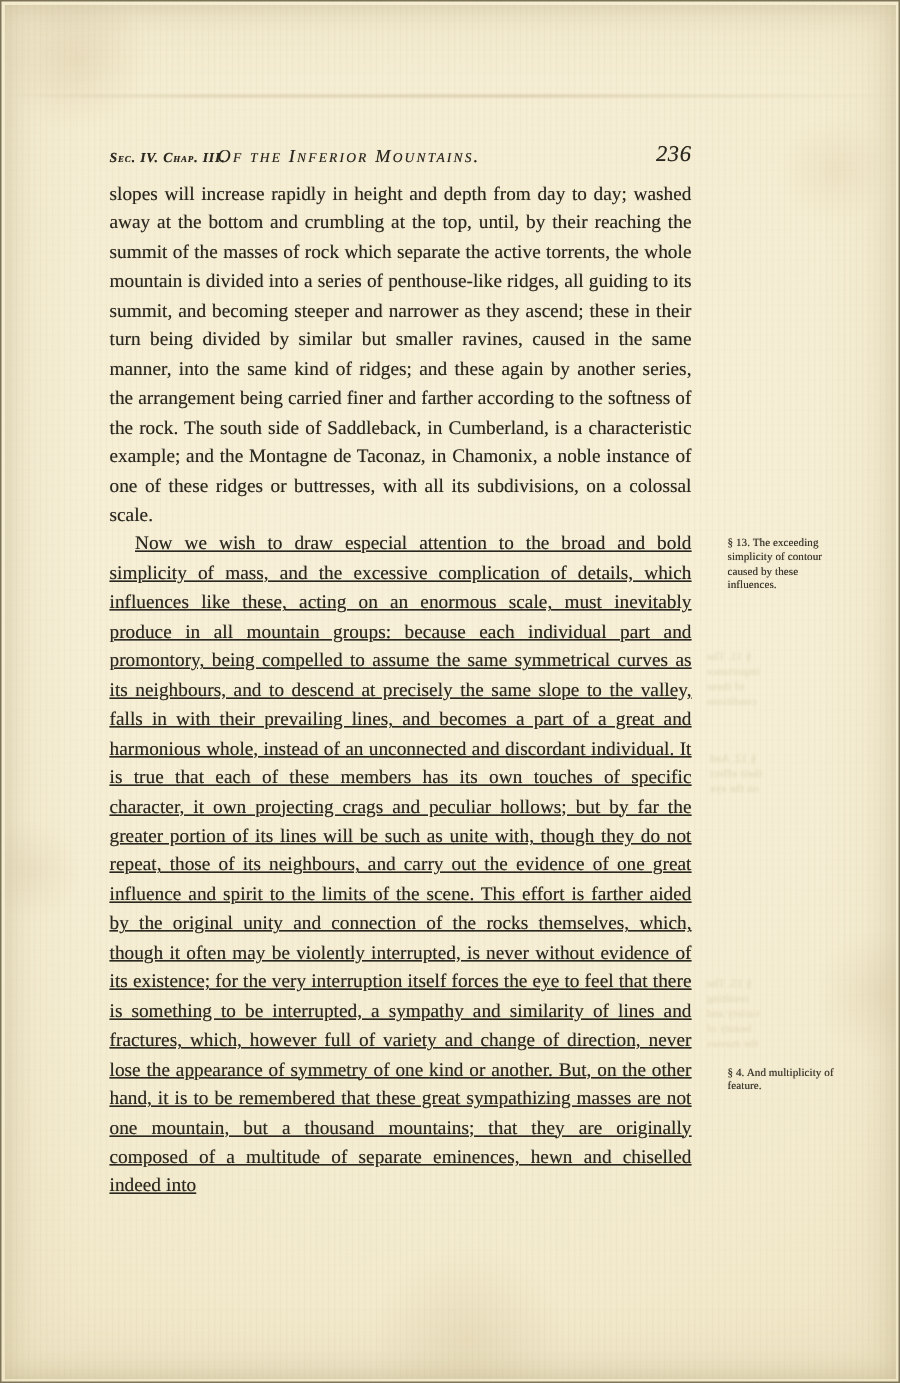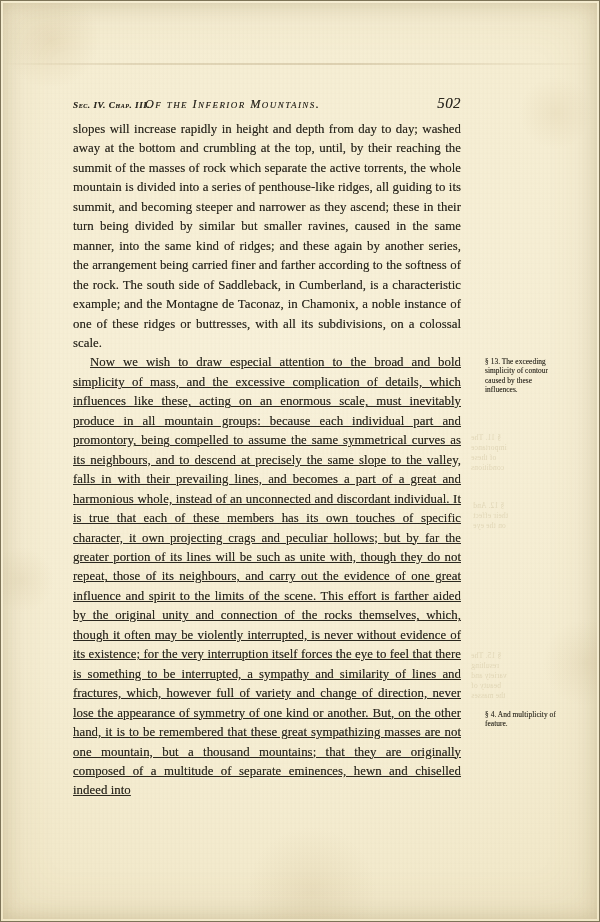--- a/index.html
+++ b/index.html
@@ -206,21 +206,21 @@
 resulting
 variety and
 beauty of
 the masses</div>
 
     <div id="typeblock">
 
       <div id="running-head">
         <span id="rh-secchap">Sec. IV. Chap. III.</span>
         <span id="rh-title">Of the Inferior Mountains.</span>
-        <span id="rh-folio">502</span>
+        <span id="rh-folio">236</span>
       </div>
 
       <div id="body-copy">
         <p class="para">slopes will increase rapidly in height and depth from day to day; washed away at the bottom and crumbling at the top, until, by their reaching the summit of the masses of rock which separate the active torrents, the whole mountain is divided into a series of penthouse-like ridges, all guiding to its summit, and becoming steeper and narrower as they ascend; these in their turn being divided by similar but smaller ravines, caused in the same manner, into the same kind of ridges; and these again by another series, the arrangement being carried finer and farther according to the softness of the rock.  The south side of Saddleback, in Cumberland, is a characteristic example; and the Montagne de Taconaz, in Chamonix, a noble instance of one of these ridges or buttresses, with all its subdivisions, on a colossal scale.</p>
         <p class="para indent">Now we wish to draw especial attention to the broad and bold simplicity of mass, and the excessive complication of details, which influences like these, acting on an enormous scale, must inevitably produce in all mountain groups: because each individual part and promontory, being compelled to assume the same symmetrical curves as its neighbours, and to descend at precisely the same slope to the valley, falls in with their prevailing lines, and becomes a part of a great and harmonious whole, instead of an unconnected and discordant individual.  It is true that each of these members has its own touches of specific character, it own projecting crags and peculiar hollows; but by far the greater portion of its lines will be such as unite with, though they do not repeat, those of its neighbours, and carry out the evidence of one great influence and spirit to the limits of the scene.  This effort is farther aided by the original unity and connection of the rocks themselves, which, though it often may be violently interrupted, is never without evidence of its existence; for the very interruption itself forces the eye to feel that there is something to be interrupted, a sympathy and similarity of lines and fractures, which, however full of variety and change of direction, never lose the appearance of symmetry of one kind or another.  But, on the other hand, it is to be remembered that these great sympathizing masses are not one mountain, but a thousand mountains; that they are originally composed of a multitude of separate eminences, hewn and chiselled indeed into</p>
       </div>
 
     </div>
 
     <div class="marginal" style="left:484px; top:356px;">

